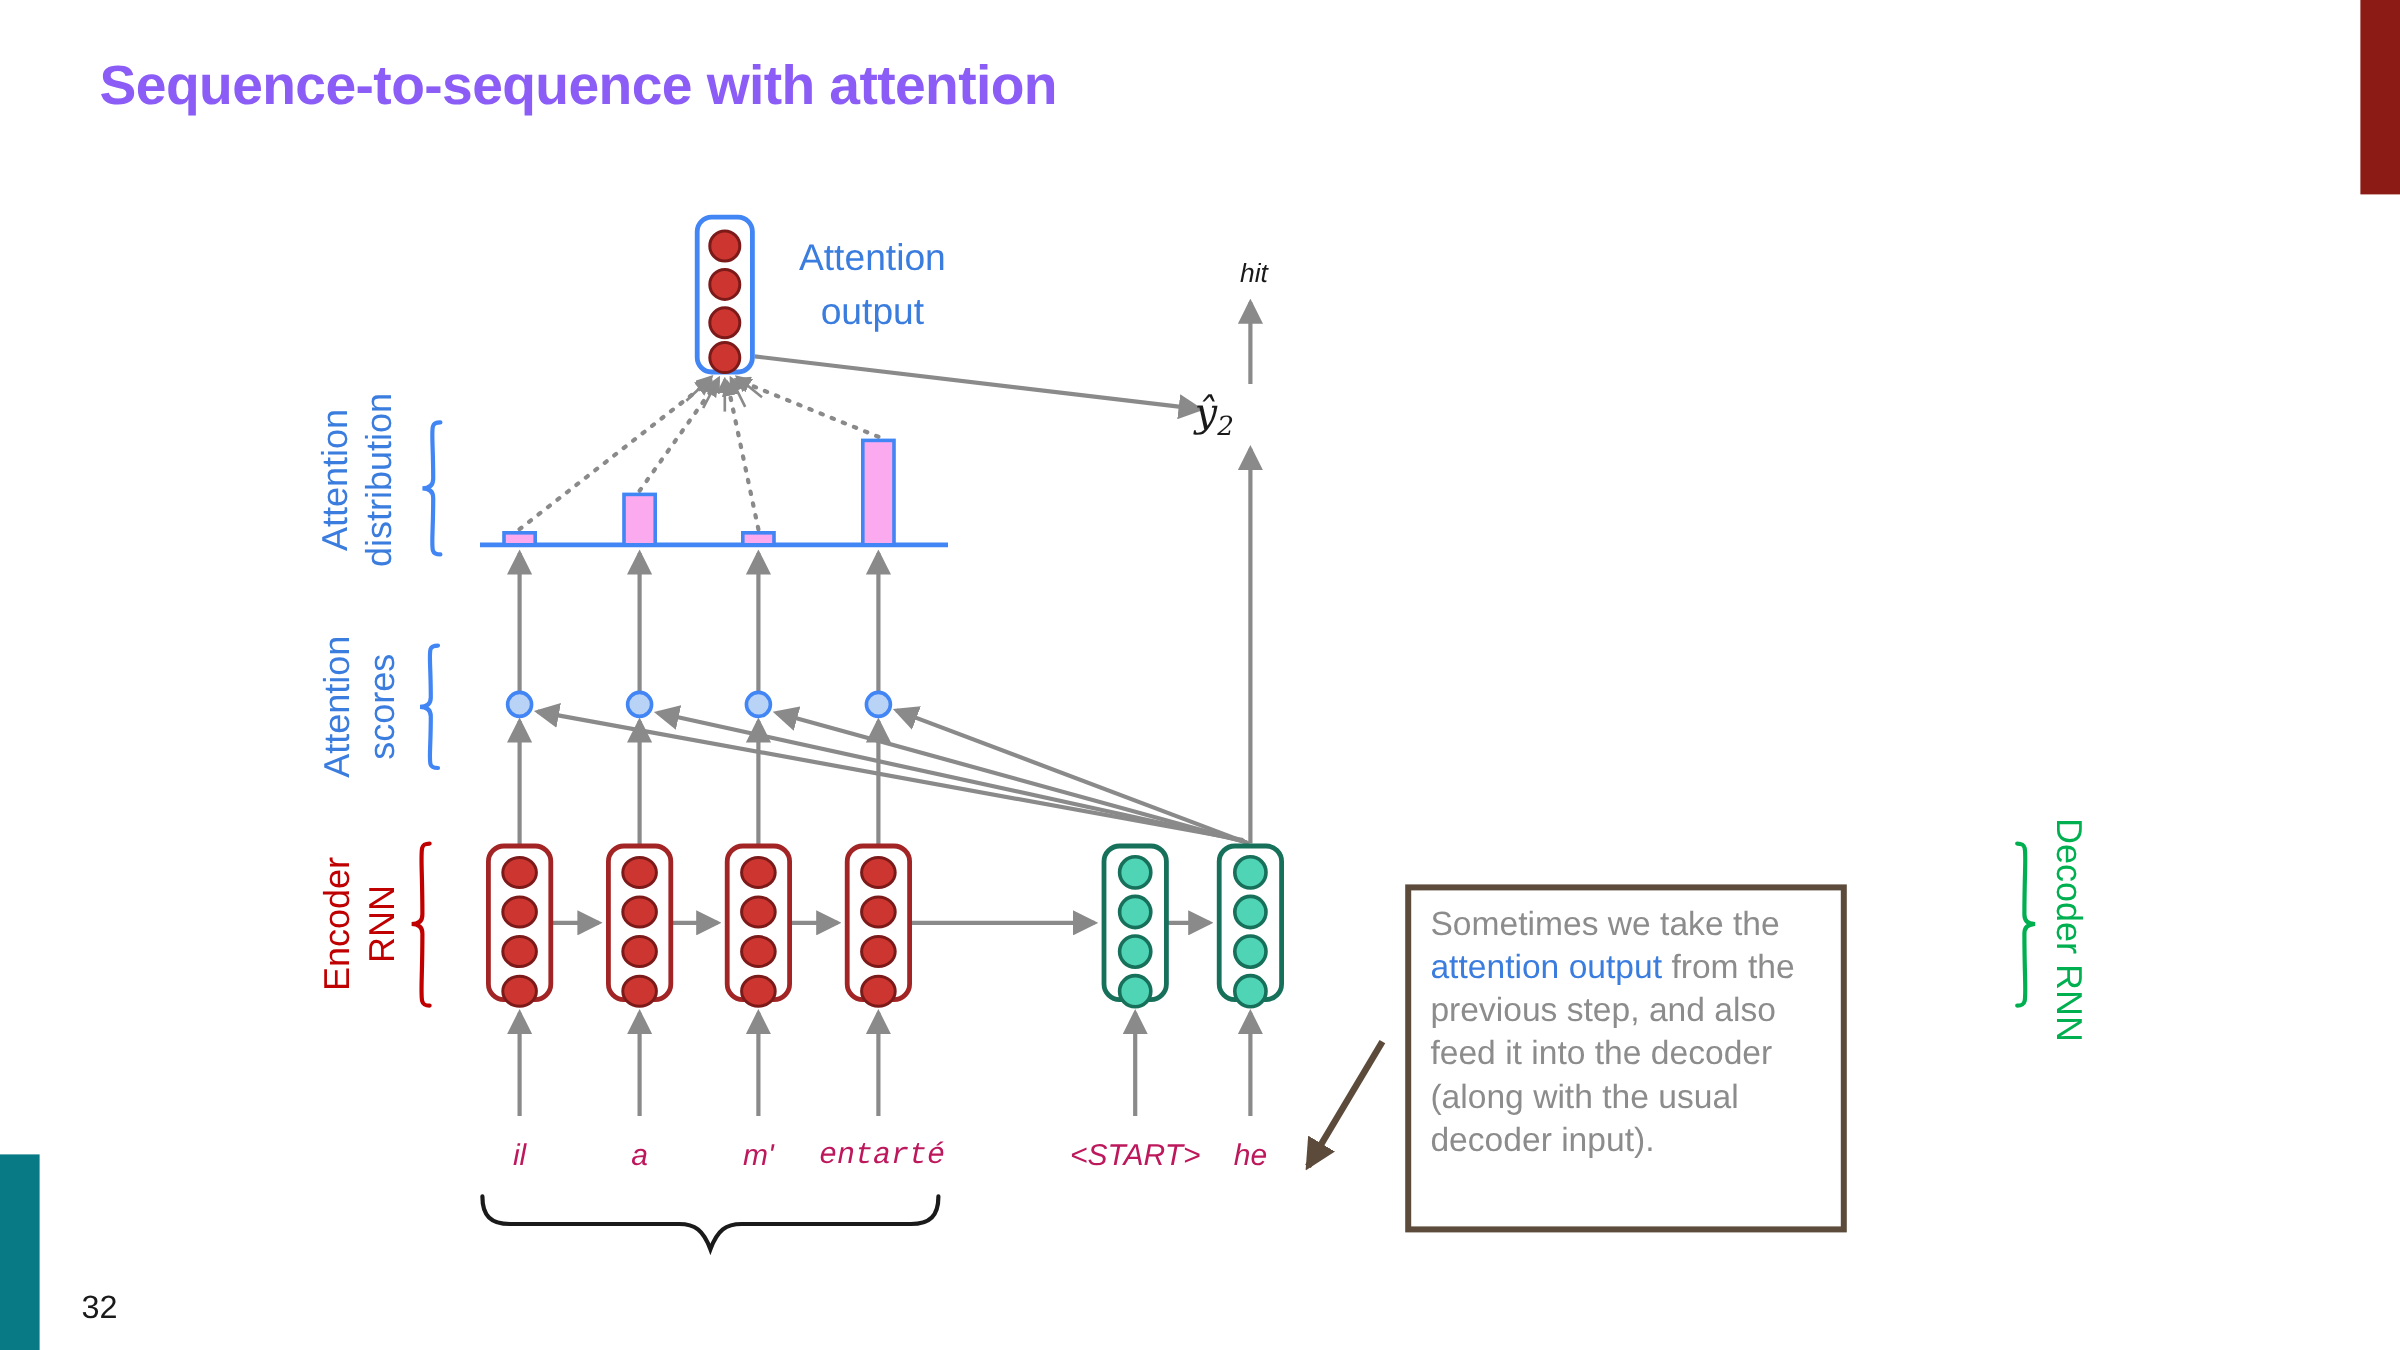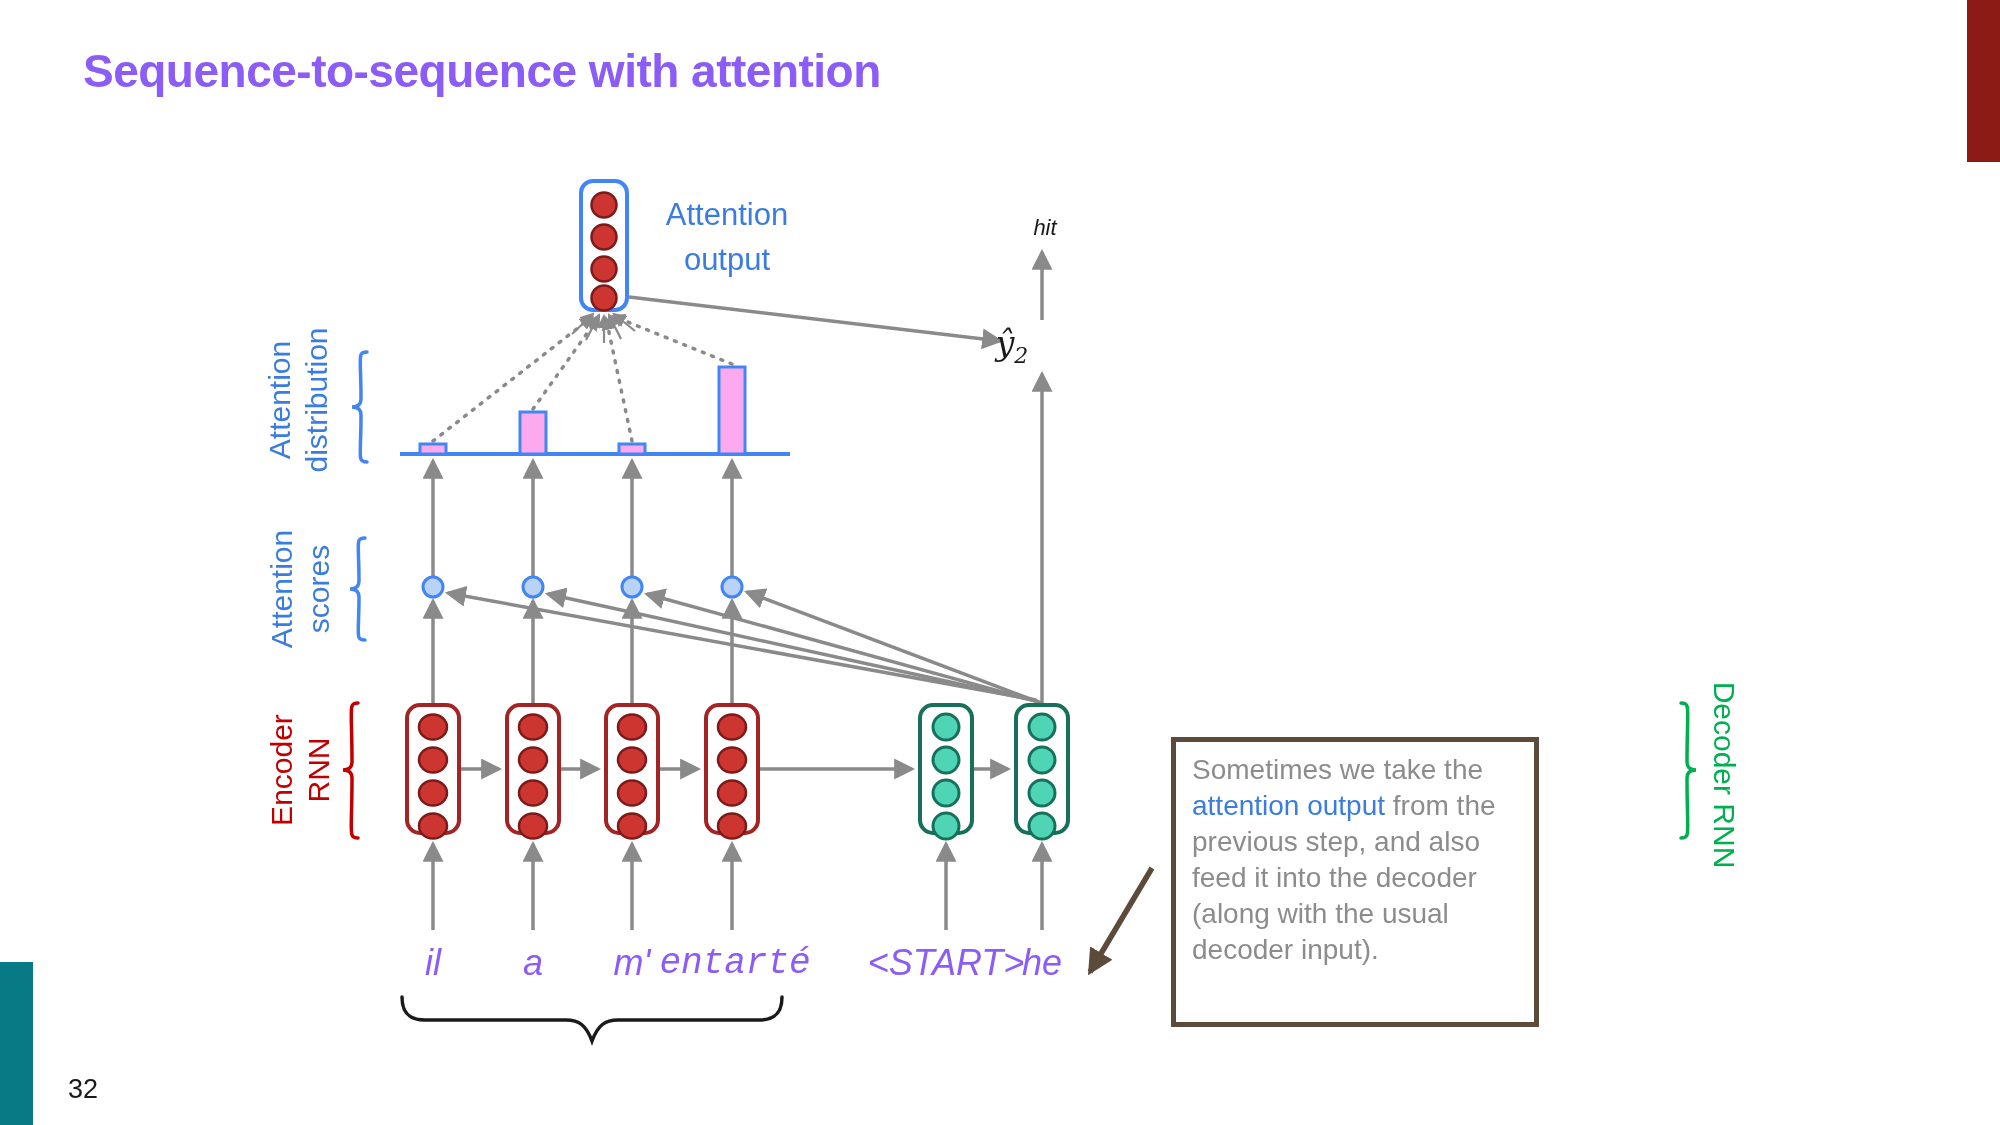--- a/index.html
+++ b/index.html
@@ -24,21 +24,21 @@
   }
   .vlabel-cw{transform:translate(-50%,-50%) rotate(90deg);}
   .blue{color:#3b7dde;}
   .red{color:#c00000;}
   .green{color:#00b050;}
   .attn-out-label{
     left:637px;top:192px;width:180px;text-align:center;font-size:31px;
     line-height:45px;color:#3b7dde;
   }
   .word{
-    font-style:italic;font-size:36px;color:#8b5cf6;white-space:nowrap;
+    font-style:italic;font-size:25px;color:#be185d;white-space:nowrap;
   }
   .hit{font-style:italic;font-size:22px;color:#1a1a1a;}
   .yhat{font-family:"DejaVu Serif", serif;font-style:italic;font-size:33px;color:#1a1a1a;}
   .yhat sub{font-size:22px;}
   .src-caption{font-size:31px;color:#1a1a1a;white-space:nowrap;}
   .note{
     left:1147px;top:737px;width:368px;height:290px;box-sizing:border-box;
     background:#ffffff;border:5px solid #5c4b3b;padding:10px 18px 10px 16px;
     font-size:28px;line-height:36px;color:#8c8c8c;z-index:3;margin-left:24px;
   }

